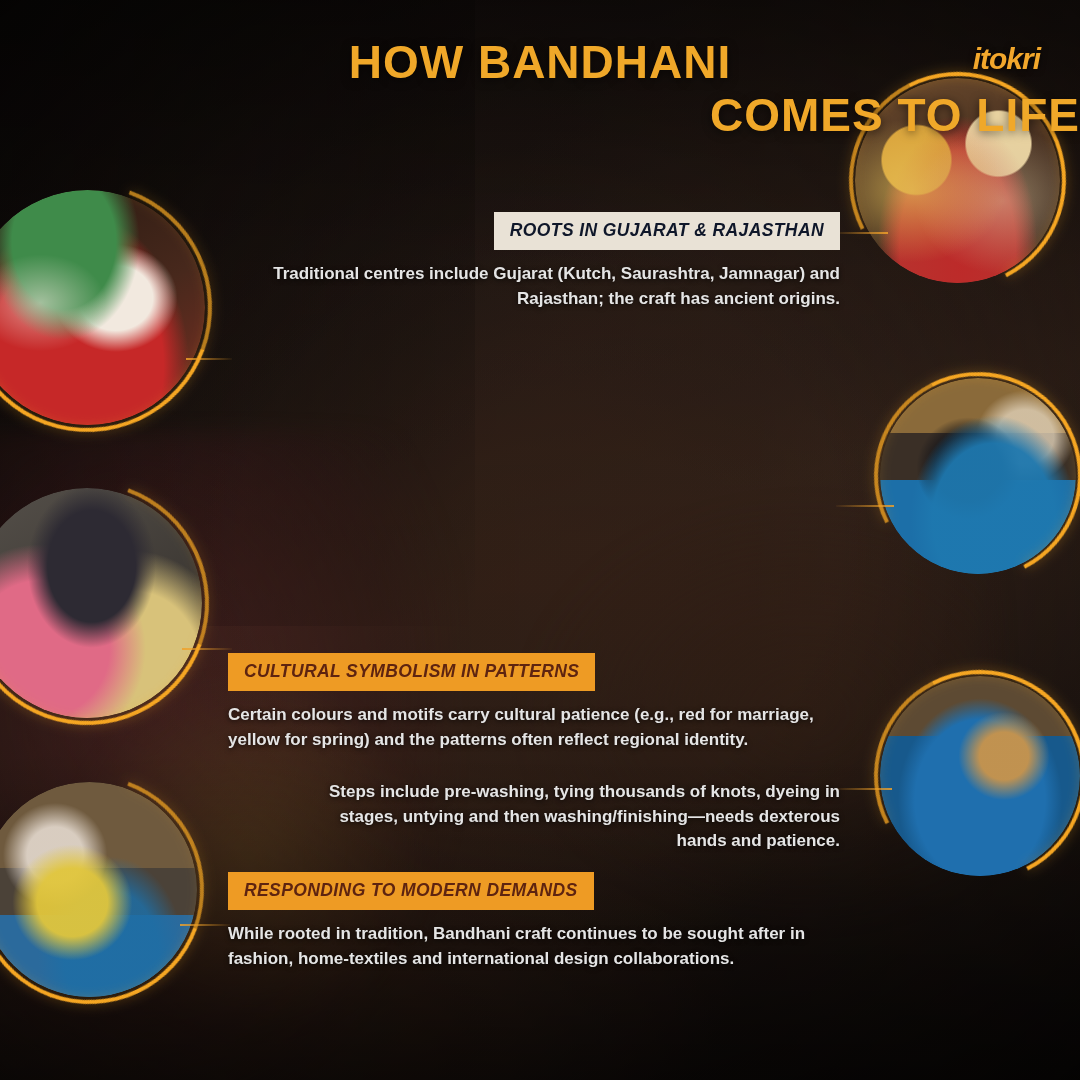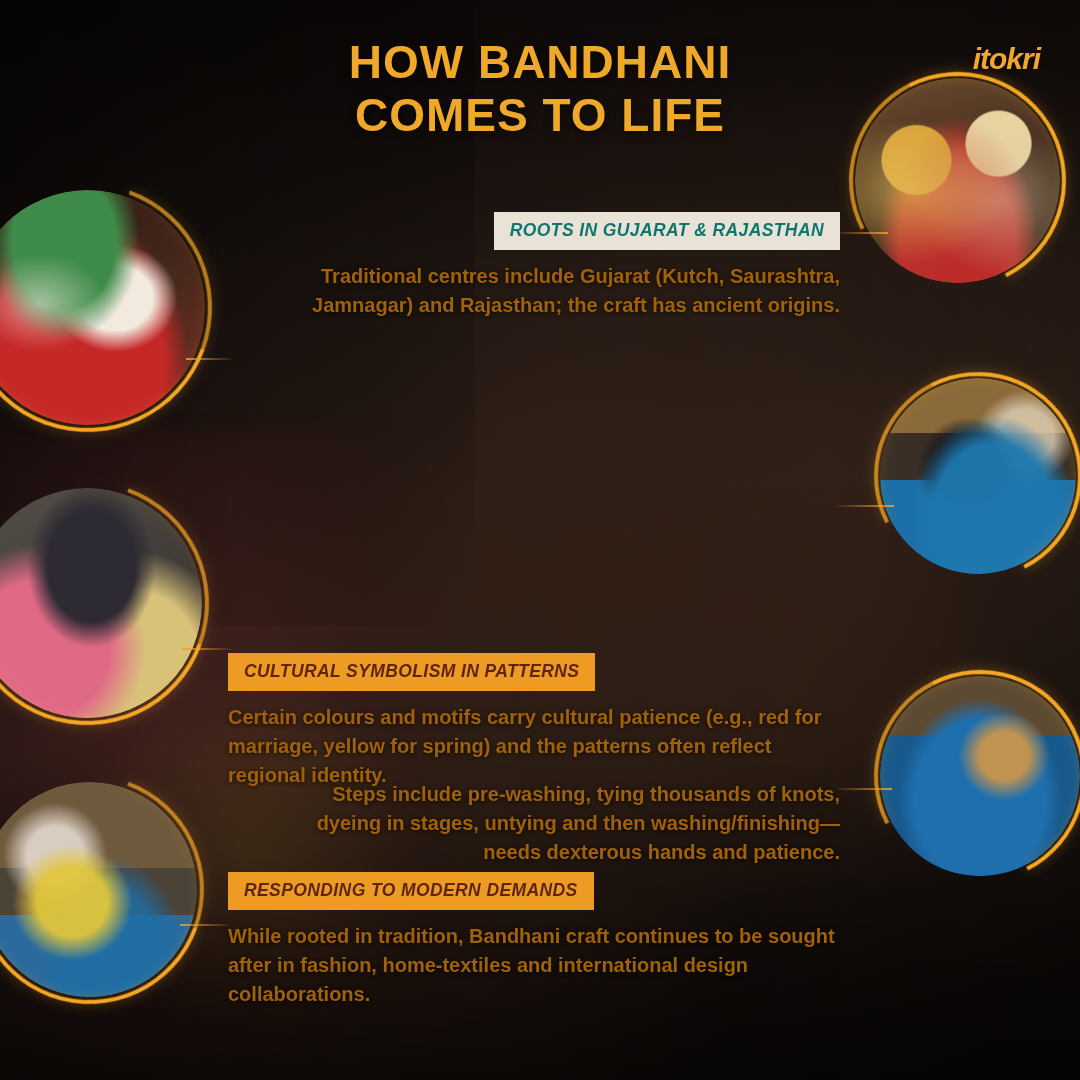--- a/index.html
+++ b/index.html
@@ -60,21 +60,21 @@
     position: absolute; left: 0; right: 0; top: 36px;
     text-align: center;
     color: #F0A829;
     font-weight: 800;
     font-size: 46px;
     letter-spacing: 1px;
     line-height: 1.15;
     text-shadow: 0 2px 10px rgba(0,0,0,0.55);
     z-index: 6;
   }
-  .title .l2 { display: block; }
+  .title .l2 { display: block; text-align: right; }
 
   
   .logo {
     position: absolute; right: 40px; top: 42px;
     color: #F2A72C;
     font-size: 30px;
     font-weight: 700;
     letter-spacing: -1px;
     font-style: italic;
     z-index: 8;
@@ -217,25 +217,25 @@
   .chip {
     display: inline-block;
     padding: 8px 16px 9px;
     font-size: 17.5px;
     font-weight: 800;
     font-style: italic;
     letter-spacing: 0.4px;
     white-space: nowrap;
     color: #7a2f1d;
   }
-  .chip.cream { background: #E9E2D6; color: #0f766e; }
+  .chip.cream { background: #E9E2D6; color: #0f172a; }
   .chip.orange { background: #EE9B24; color: #5e2410; }
   .body {
-    color: #a16207;
-    font-size: 20px;
+    color: #e5e5e5;
+    font-size: 17px;
     font-weight: 700;
     line-height: 1.45;
     text-shadow: 0 1px 5px rgba(0,0,0,0.75);
     margin-top: 12px;
     max-width: 620px;
   }
   .right-al { text-align: right; }
   .left-al { text-align: left; }
 
   

